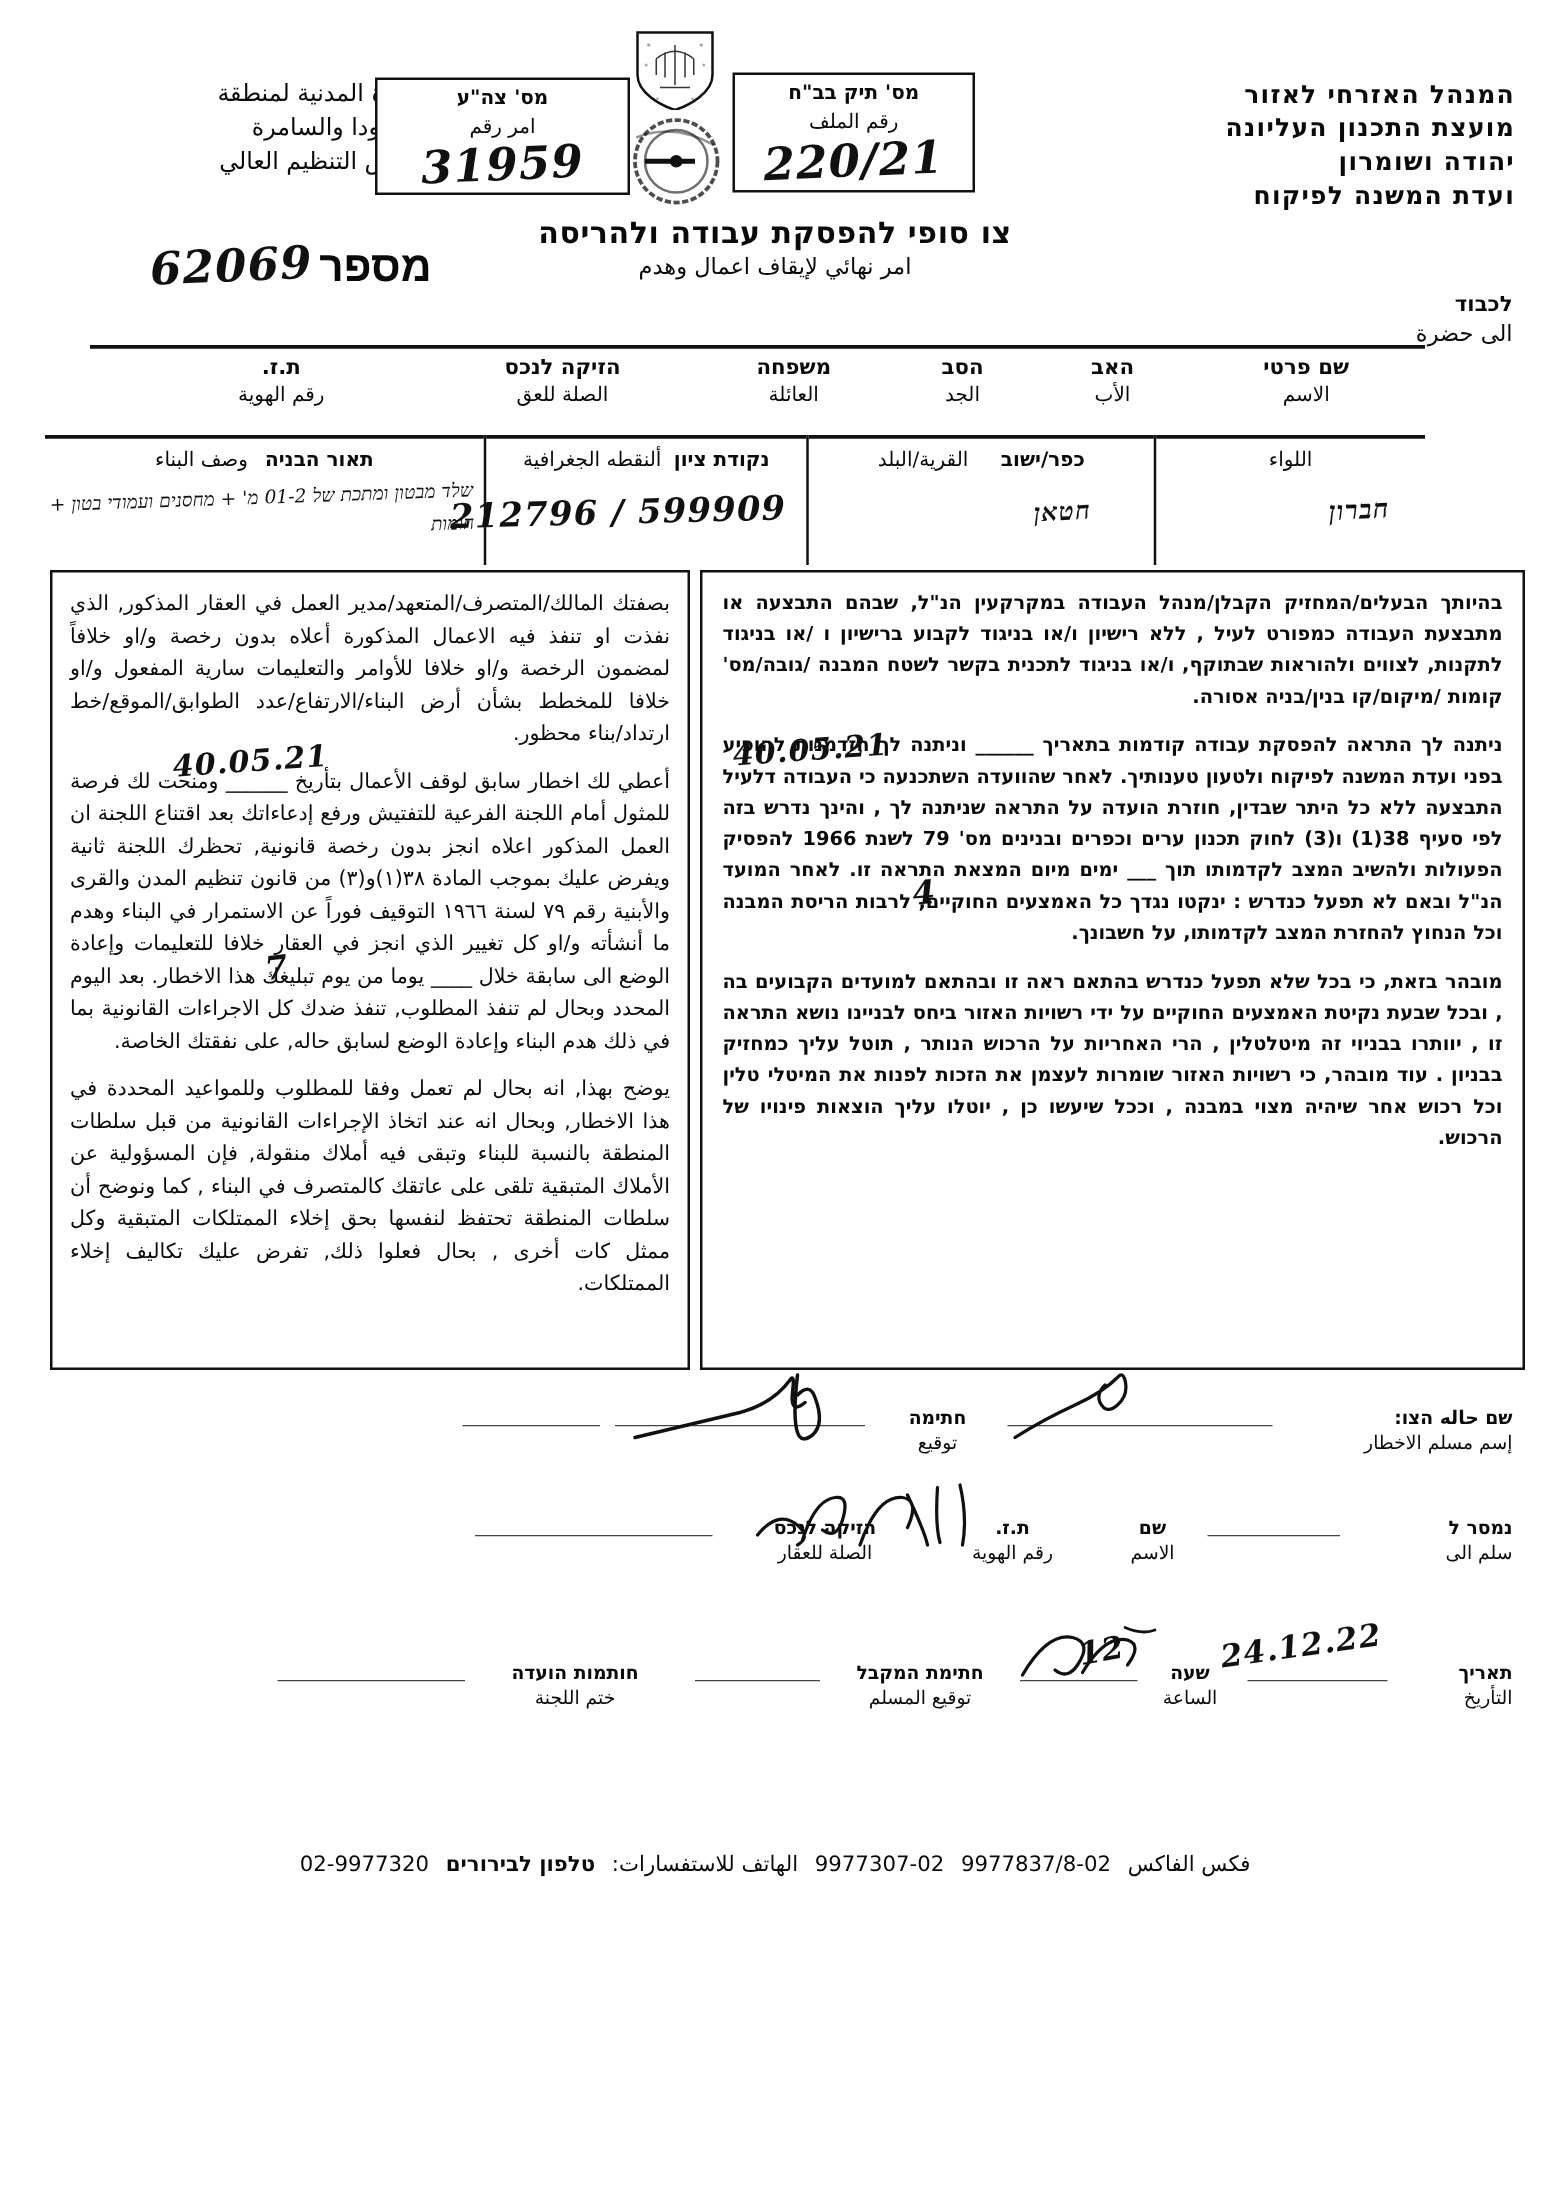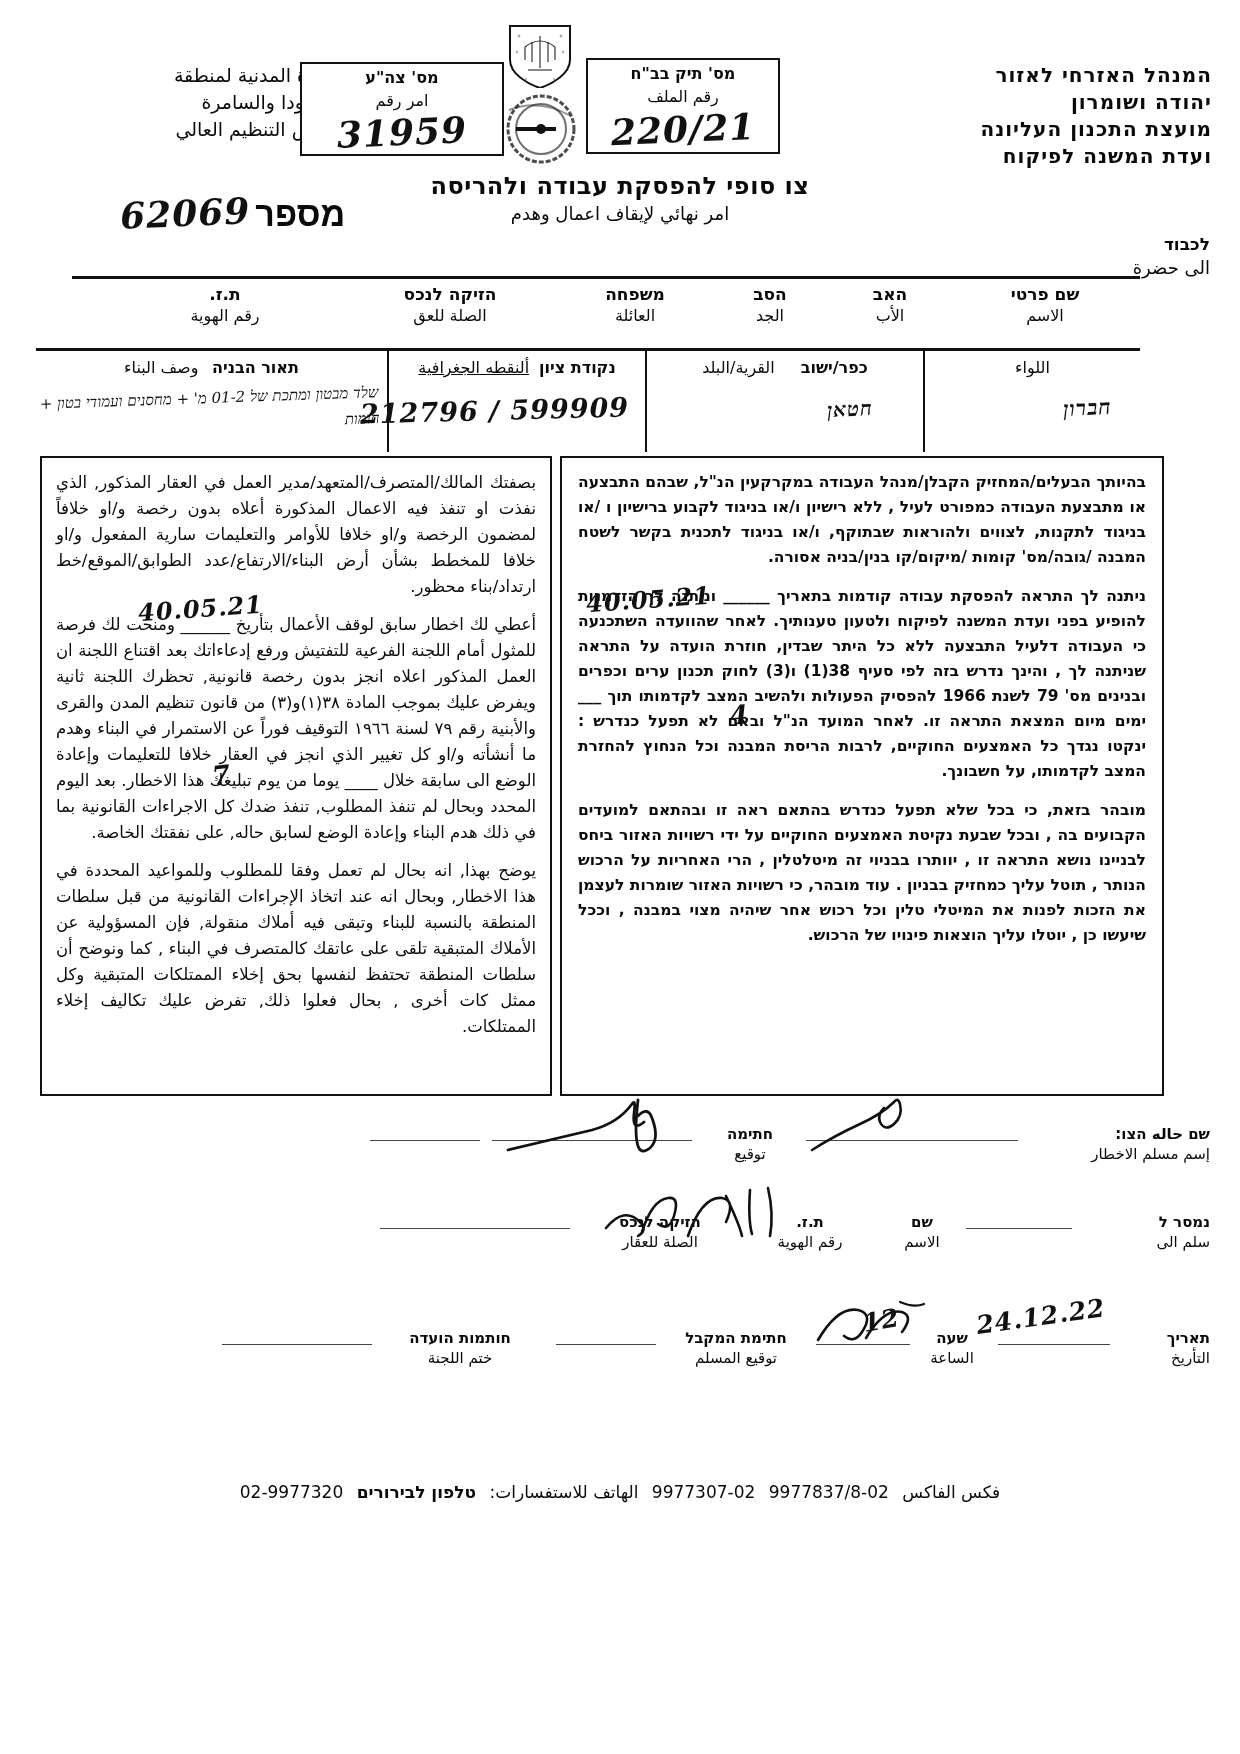--- a/index.html
+++ b/index.html
@@ -69,21 +69,21 @@
   
   #tbl2{left:36px;top:348px;width:1104px;height:104px;}
   #tbl2 .cell{position:absolute;top:0;height:104px;border-top:3px solid #111;}
   #tbl2 .vline{position:absolute;width:2px;background:#111;top:0;height:104px;}
   #tbl2 .lbl{position:absolute;top:6px;width:100%;text-align:center;
              font-size:16px;line-height:21px;}
 
   
   #blk-ar{left:40px;top:456px;width:512px;height:640px;border:2px solid #111;
           padding:12px 14px;box-sizing:border-box;}
-  #blk-he{left:560px;top:456px;width:604px;height:640px;border:2px solid #111;
+  #blk-he{left:560px;top:456px;width:660px;height:640px;border:2px solid #111;
           padding:12px 16px;box-sizing:border-box;}
   #blk-ar p{margin:0 0 12px 0;font-size:16.5px;line-height:26px;text-align:justify;
             direction:rtl;}
   #blk-he p{margin:0 0 14px 0;font-size:15.5px;line-height:25px;text-align:justify;
             direction:rtl;font-weight:bold;}
   .siglbl{position:absolute;text-align:center;}
   .siglbl .h{font-size:15px;font-weight:bold;line-height:20px;}
   .siglbl .a{font-size:15px;line-height:20px;}
 
   
@@ -92,22 +92,22 @@
 
   .dashline{position:absolute;border-bottom:1.4px solid #444;}
 </style>
 </head>
 <body>
 
 <div class="page">
 
   <div class="abs he" id="hdr-right">
     <div>המנהל האזרחי  לאזור</div>
+    <div>מועצת התכנון העליונה</div>
     <div>יהודה            ושומרון</div>
-    <div>מועצת התכנון העליונה</div>
     <div>ועדת המשנה  לפיקוח</div>
   </div>
 
   <div class="abs ar" id="hdr-left">
     <div>الإدارة المدنية لمنطقة</div>
     <div>يهودا           والسامرة</div>
     <div>مجلس التنظيم العالي</div>
   </div>
 
   <svg class="abs" id="emblem" viewBox="0 0 76 66">
@@ -204,21 +204,21 @@
         <span class="ar" style="font-size:16px;">القرية/البلد</span>
       </div>
       <div class="hand hand-sm" style="position:absolute;top:46px;right:50px;font-size:20px;">חטאן</div>
     </div>
     <div class="vline" style="right:493px;"></div>
 
     <div class="cell" style="right:495px;width:256px;">
       <div class="lbl" style="font-size:0;">
         <span class="he" style="font-size:16px;font-weight:bold;">נקודת ציון</span>
         <span style="display:inline-block;width:10px;"></span>
-        <span class="ar" style="font-size:16px;text-decoration:underline;">ألنقطه الجغرافية</span>
+        <span class="ar" style="font-size:16px;">ألنقطه الجغرافية</span>
       </div>
       <div class="hand" style="position:absolute;top:44px;right:16px;font-size:27px;transform:rotate(-1.5deg);">212796 / 599909</div>
     </div>
     <div class="vline" style="right:751px;"></div>
 
     <div class="cell" style="right:753px;width:351px;">
       <div class="lbl" style="font-size:0;">
         <span class="he" style="font-size:16px;font-weight:bold;">תאור הבניה   </span>
         <span style="display:inline-block;width:8px;"></span>
         <span class="ar" style="font-size:16px;">وصف البناء</span>

